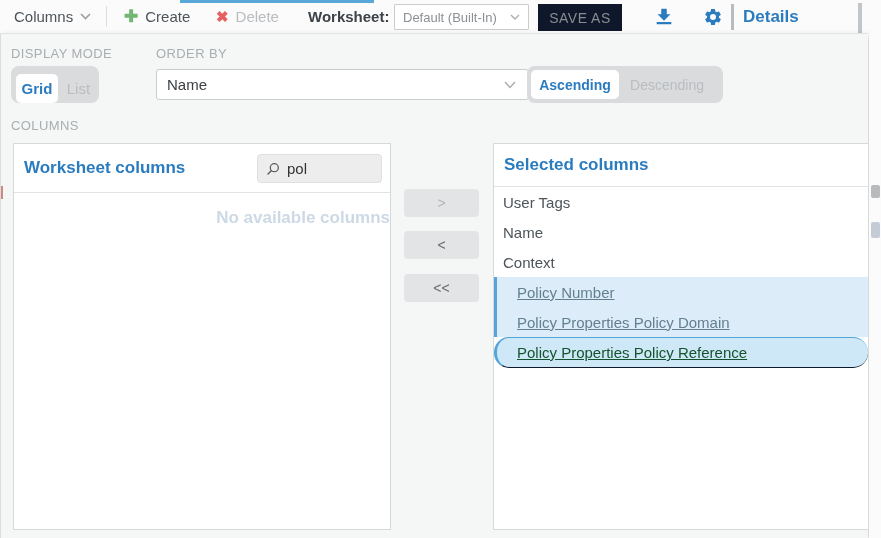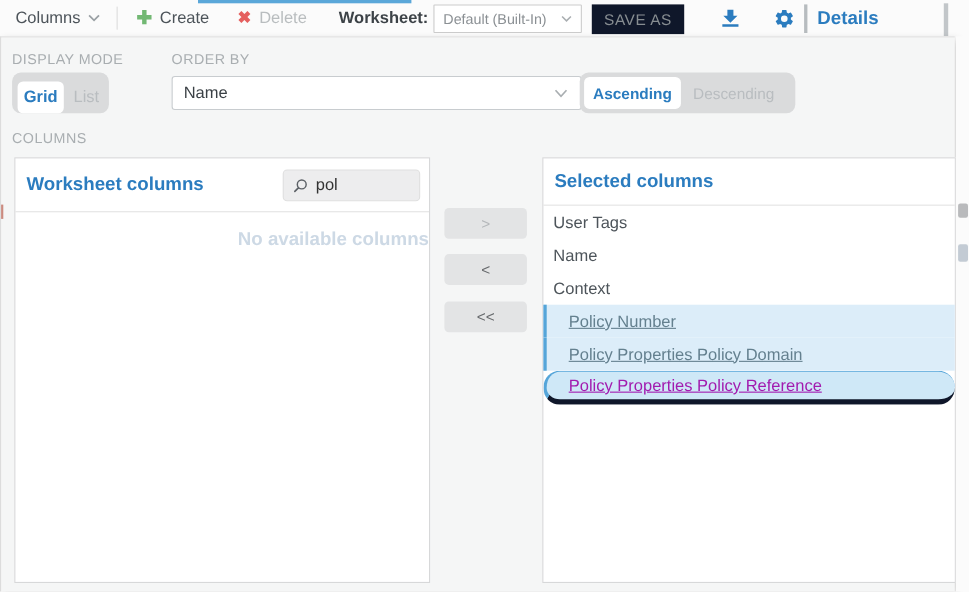--- a/index.html
+++ b/index.html
@@ -78,22 +78,22 @@
 
   .xfer { position:absolute; left:403px; width:75px; height:28px; background:#e3e4e5; border:none;
           border-radius:4px; font-size:14px; color:#66696c; font-family:inherit; cursor:pointer; }
   .xfer-right { top:155px; color:#b4b7ba; cursor:default; }
   .xfer-left { top:197px; }
   .xfer-all { top:240px; }
 
   .sel-row { height:30px; display:flex; align-items:center; padding-left:9px; font-size:15px;
              color:#4d545a; cursor:pointer; }
   .sel-row.hl { background:#dcedf9; border-left:3px solid #55a5d9; padding-left:20px; color:#64808f;text-decoration:underline; }
-  .sel-row.focused { background:#cfe8f7; border-top:1px solid #55a5d9; border-bottom:5px solid #0f172a;
-                     color:#a21caf; height:31px;border-radius:15px; }
+  .sel-row.focused { background:#cfe8f7; border-top:1px solid #55a5d9; border-bottom:1px solid #0f172a;
+                     color:#14532d; height:31px;border-radius:15px; }
 
   
   .right-strip { position:absolute; left:869px; top:33px; width:12px; height:505px; background:#fbfbfb; }
   .frag { position:absolute; border-radius:2px; }
   .frag1 { left:871px; top:185px; width:9px; height:13px; background:#b9babc; }
   .frag2 { left:871px; top:222px; width:9px; height:16px; background:#c3cbd4; }
   .frag-left { position:absolute; left:0; top:152px; width:2px; height:13px; background:#cb8b80; }
 </style>
 </head>
 <body>

